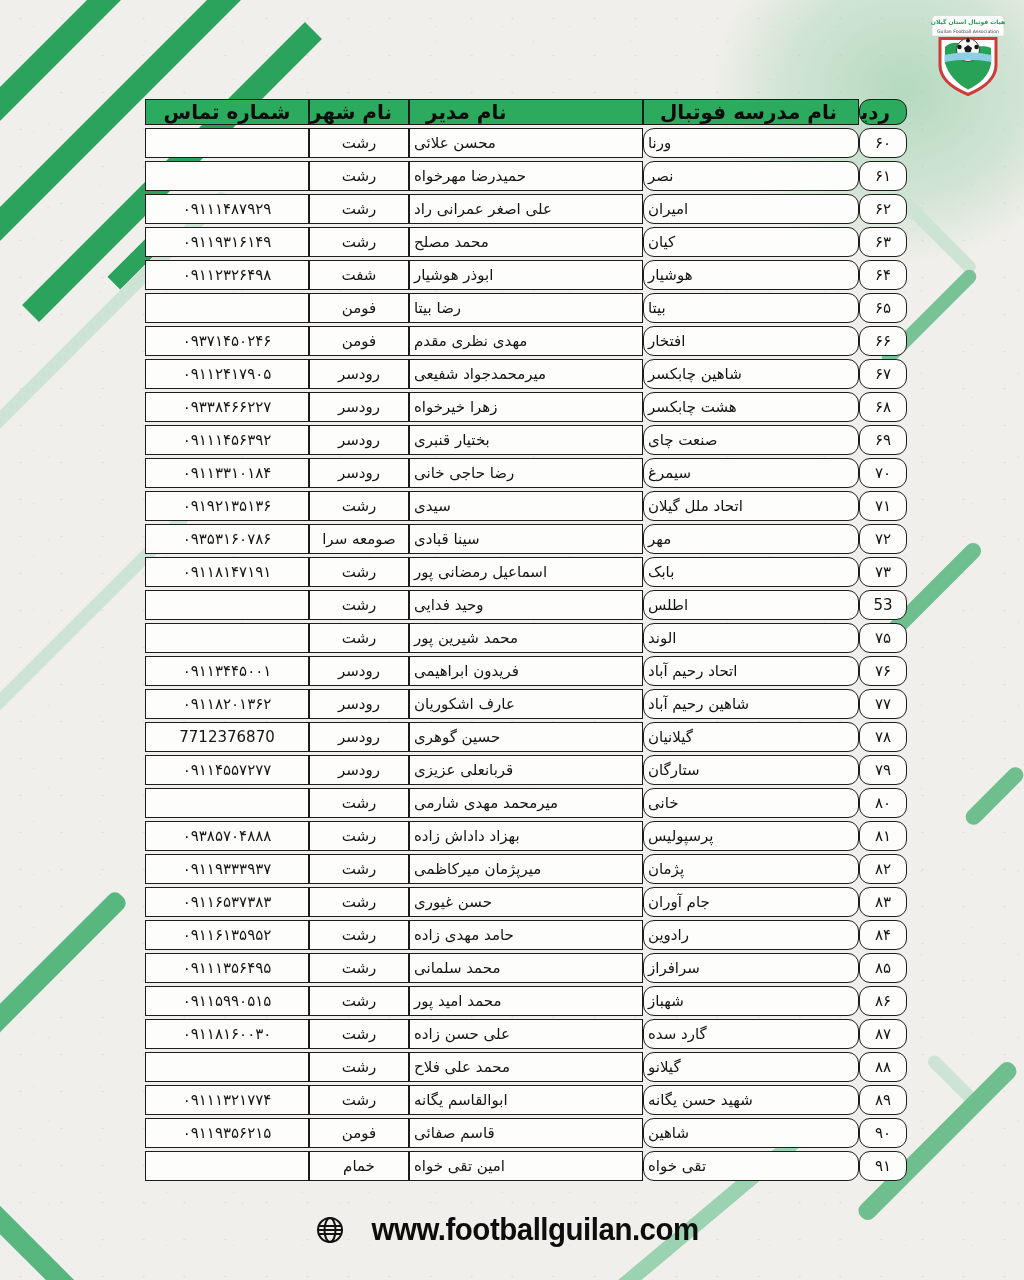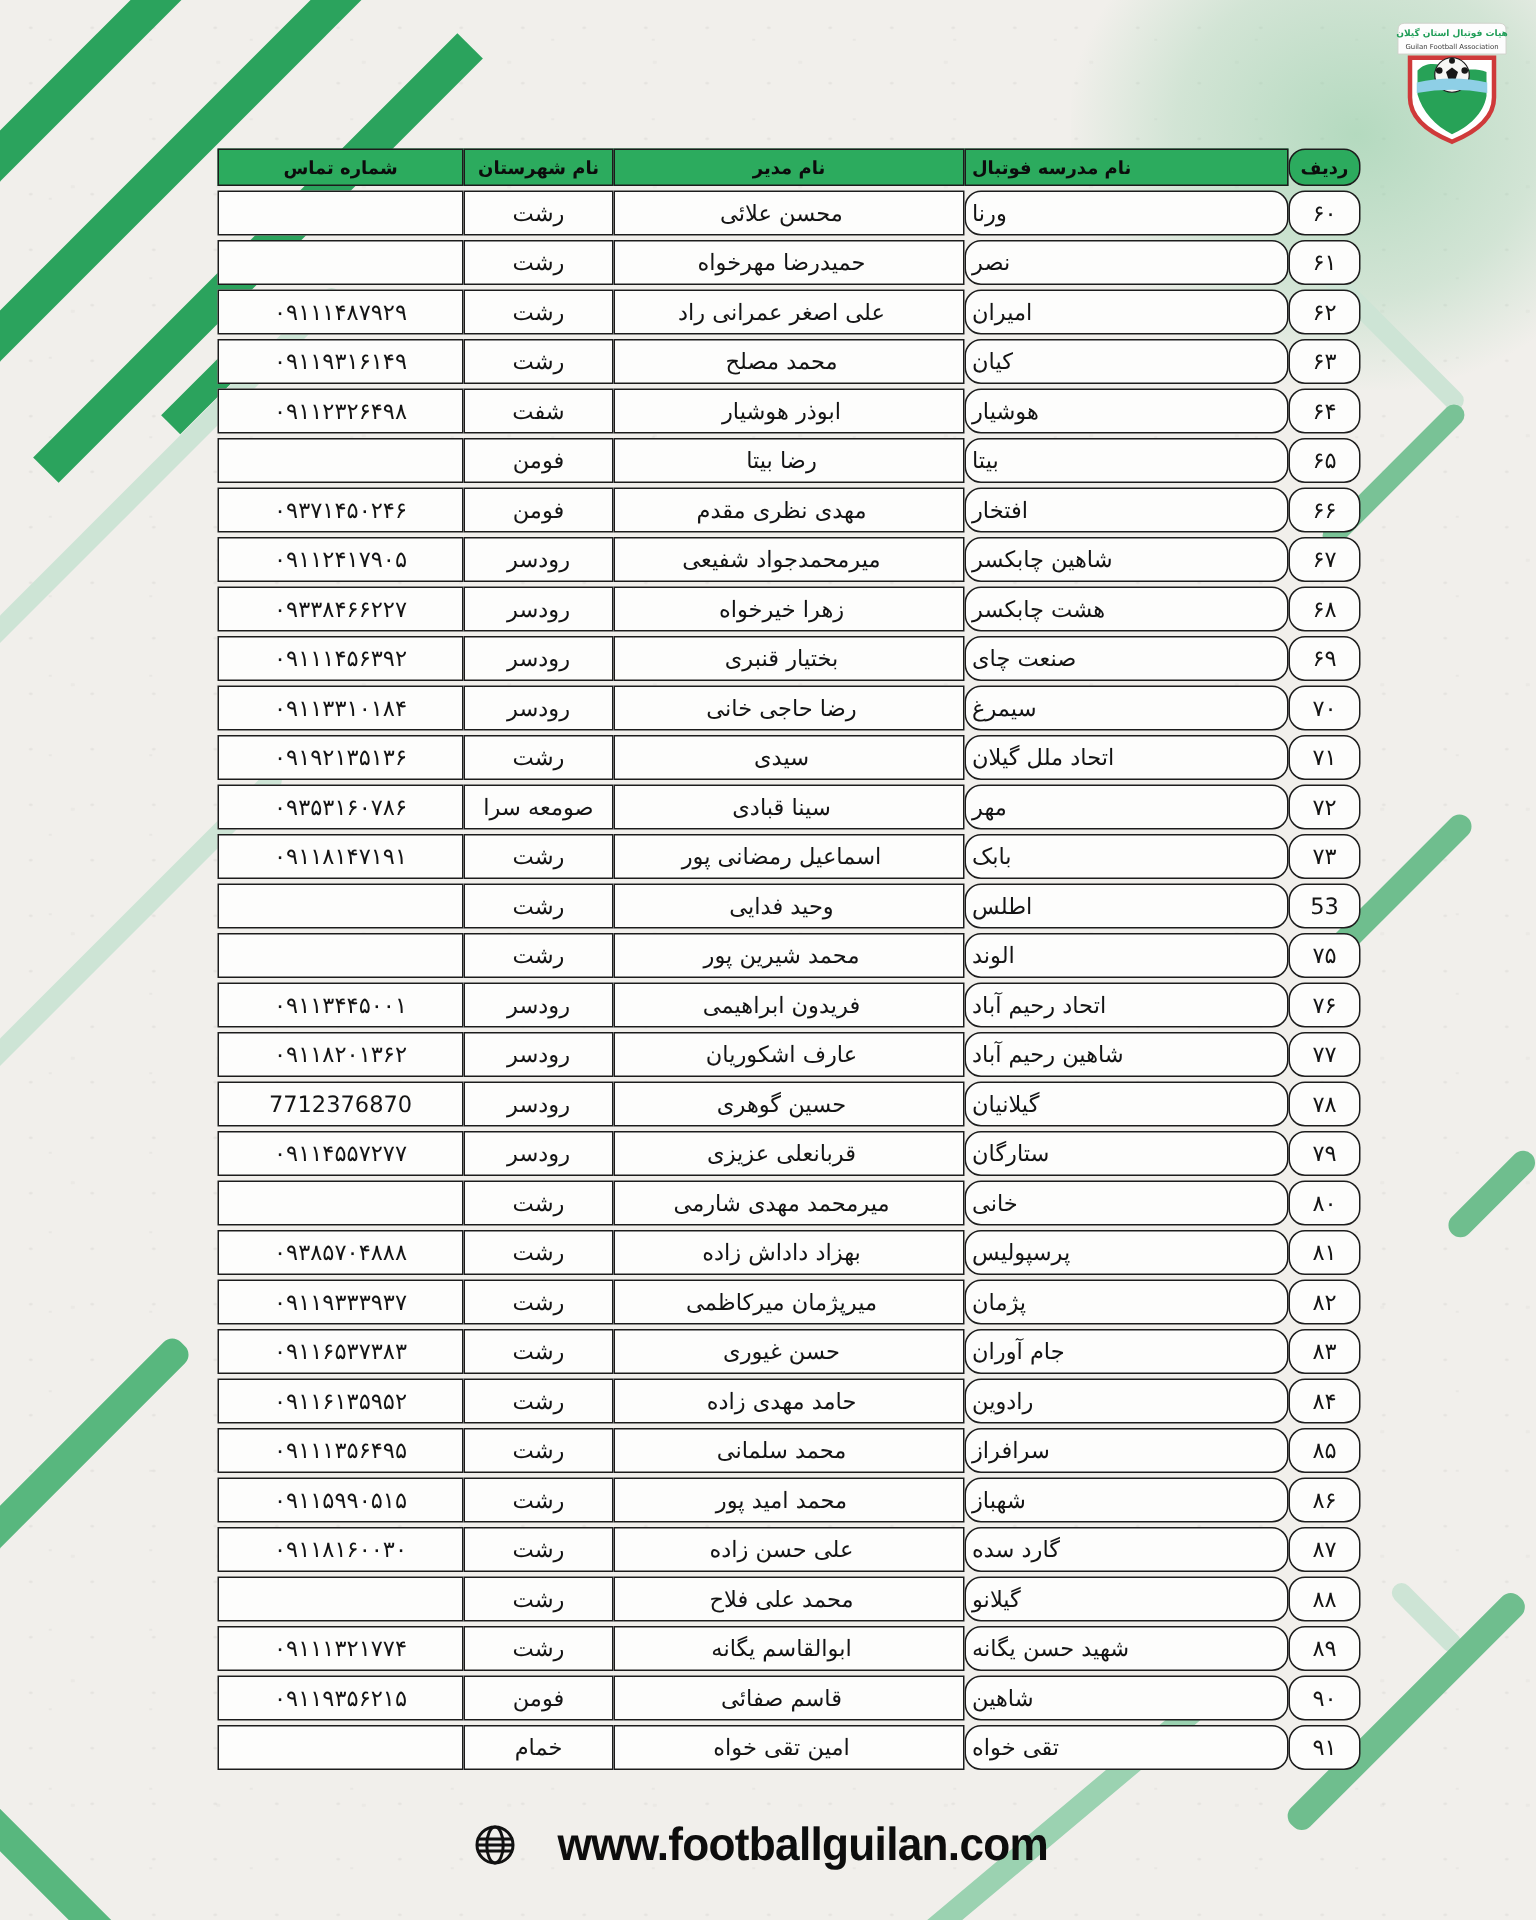--- a/index.html
+++ b/index.html
@@ -17,26 +17,26 @@
   
   .stripe{position:absolute;z-index:1;border-radius:8px;}
   .grad-tr{
     position:absolute;z-index:0;right:-70px;top:-80px;width:380px;height:340px;
     background:radial-gradient(ellipse at center, rgba(130,200,155,0.55) 0%, rgba(130,200,155,0.28) 45%, rgba(130,200,155,0) 72%);
   }
   
   .table-wrap{position:absolute;left:145px;top:96px;width:735px;z-index:3;}
   table{border-collapse:separate;border-spacing:0 3px;direction:rtl;table-layout:fixed;width:735px;}
   th,td{box-sizing:border-box;border:1.6px solid #1c1c1c;overflow:hidden;white-space:nowrap;}
-  th{background:#2cab5e;height:25px;font-size:12px;font-weight:bold;color:#0c0c0c;padding:0 4px;}
+  th{background:#2cab5e;height:25px;font-size:20px;font-weight:bold;color:#0c0c0c;padding:0 16px;}
   td{background:#fdfdfc;height:30px;font-size:15px;color:#141414;padding:0 4px;}
   .col-no{width:48px;text-align:center;border-radius:11px;}
   .col-school{width:216px;text-align:left;}
   td.col-school{padding-right:14px;border-radius:11px;}
-  .col-manager{width:234px;text-align:center;}
+  .col-manager{width:234px;text-align:left;}
   td.col-manager{padding-right:14px;margin-left:48px;}
   .col-city{width:100px;text-align:center;margin-left:36px;}
   .col-phone{width:164px;text-align:center;}
   
   .logo{position:absolute;left:928px;top:14px;width:80px;height:90px;z-index:3;}
   
   .footer{
     position:absolute;left:0;top:1212px;width:1024px;z-index:3;
     display:flex;align-items:center;justify-content:center;gap:19px;
   }

